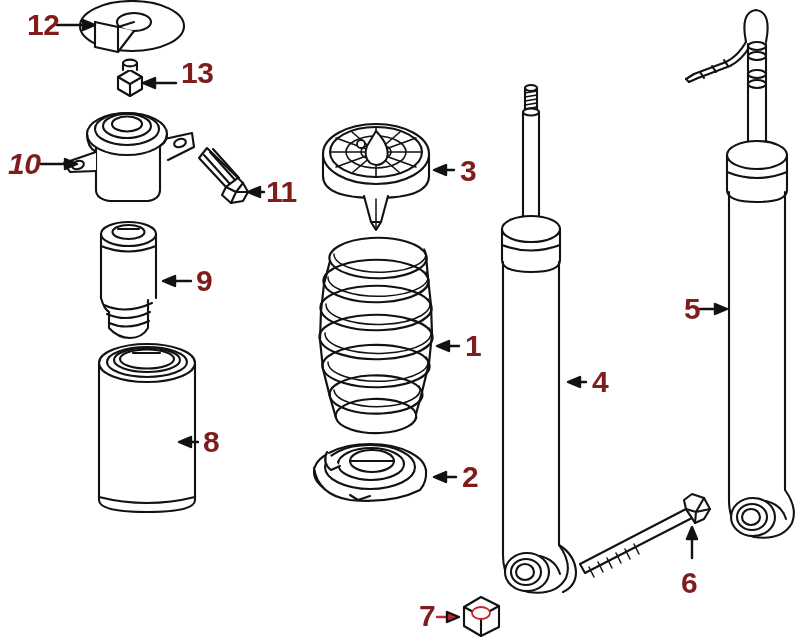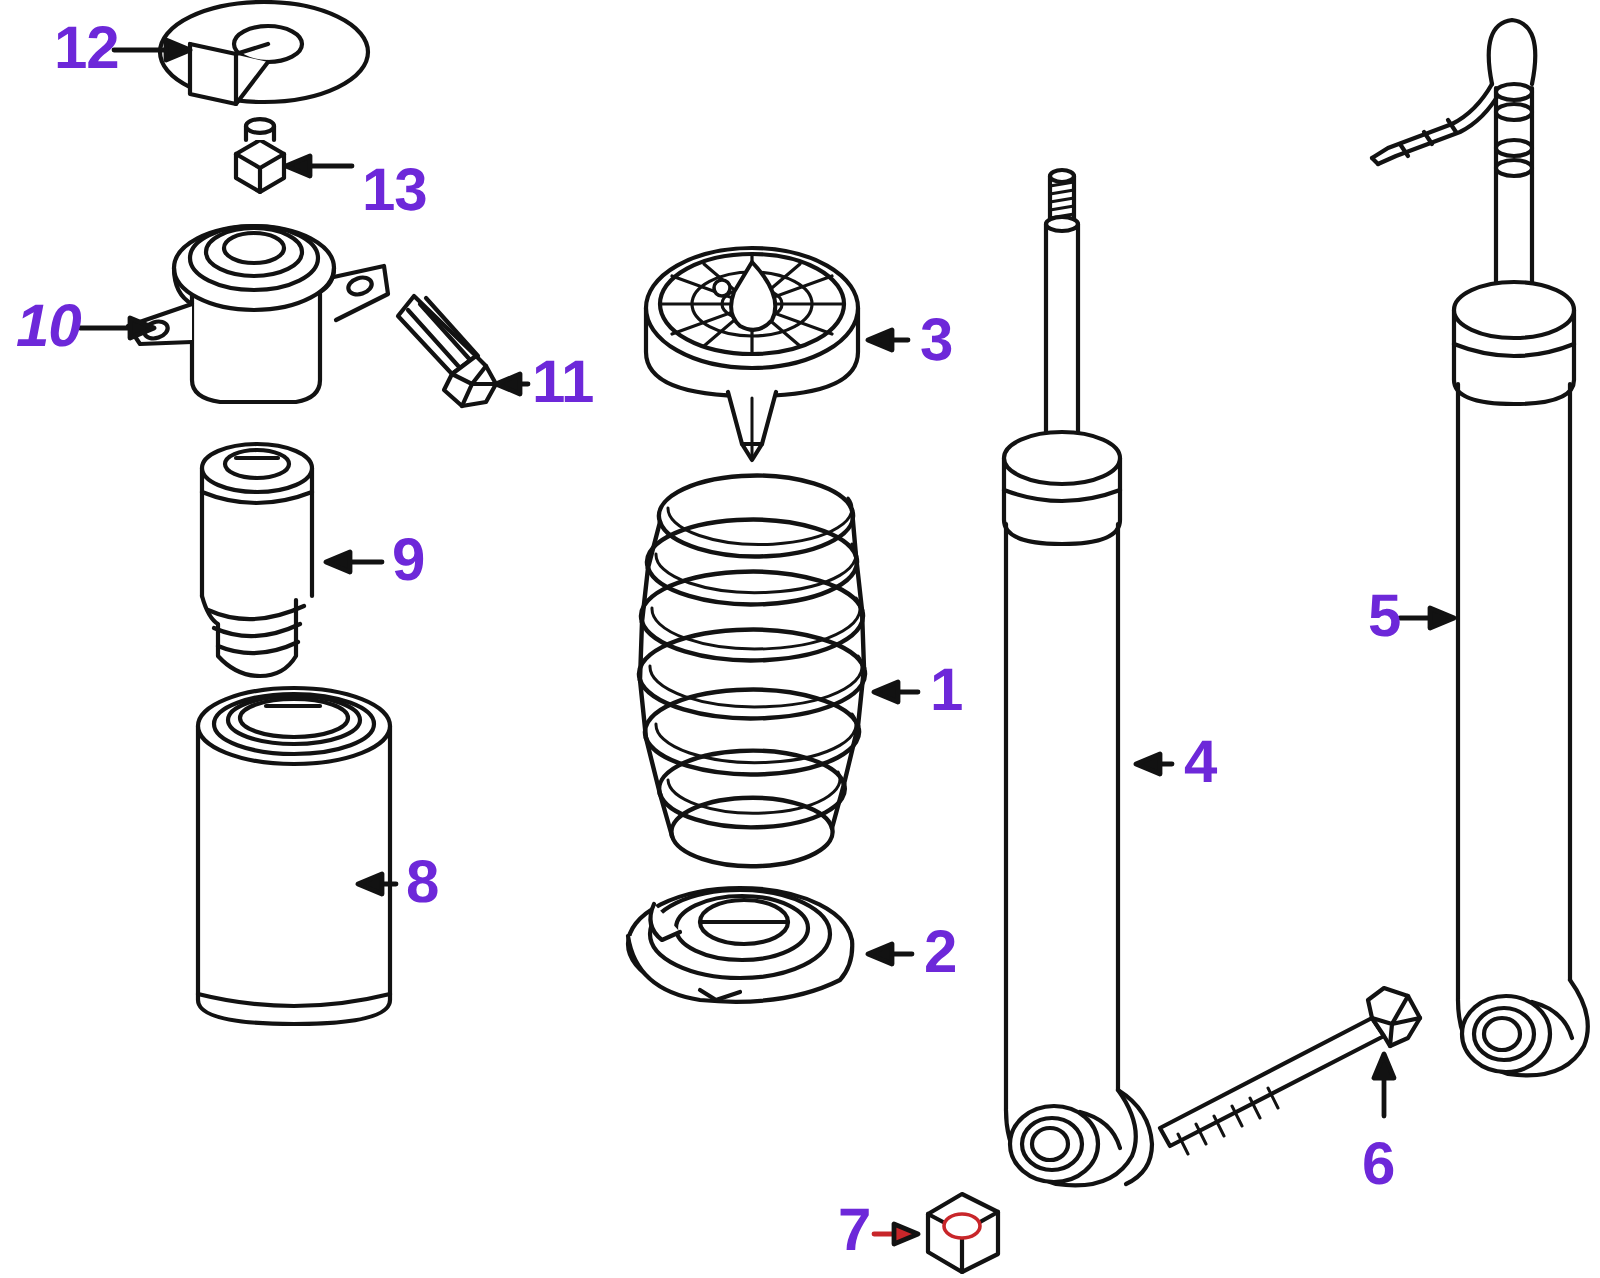--- a/index.html
+++ b/index.html
@@ -22,21 +22,21 @@
     left: 0;
     top: 0;
     width: 800px;
     height: 639px;
   }
   .callout-label {
     position: absolute;
     font-family: "Liberation Sans", sans-serif;
     font-weight: bold;
     font-size: 30px;
-    color: #6d28d9;
+    color: #7f1d1d;
     line-height: 1;
     letter-spacing: -0.5px;
     white-space: nowrap;
   }
   #footer-note {
     position: absolute;
     left: 0;
     top: 604px;
     width: 800px;
     text-align: center;
@@ -310,16 +310,16 @@
   <div class="callout-label" style="left:460px; top:156px;">3</div>
   <div class="callout-label" style="left:592px; top:367px;">4</div>
   <div class="callout-label" style="left:684px; top:294px;">5</div>
   <div class="callout-label" style="left:681px; top:568px;">6</div>
   <div class="callout-label" style="left:419px; top:601px;">7</div>
   <div class="callout-label" style="left:203px; top:427px;">8</div>
   <div class="callout-label" style="left:196px; top:266px;">9</div>
   <div class="callout-label" style="left:8px;   top:149px;font-style:italic;">10</div>
   <div class="callout-label" style="left:266px; top:177px;">11</div>
   <div class="callout-label" style="left:27px;  top:10px;">12</div>
-  <div class="callout-label" style="left:181px; top:58px;margin-top:23px;">13</div>
+  <div class="callout-label" style="left:181px; top:58px;">13</div>
 
 
 </div>
 
 </body></html>

